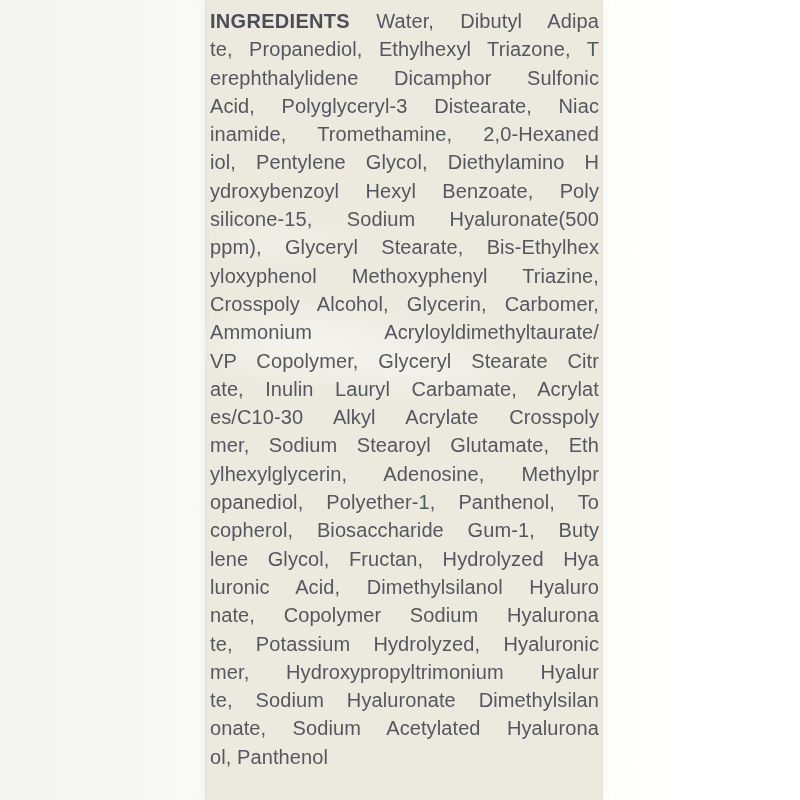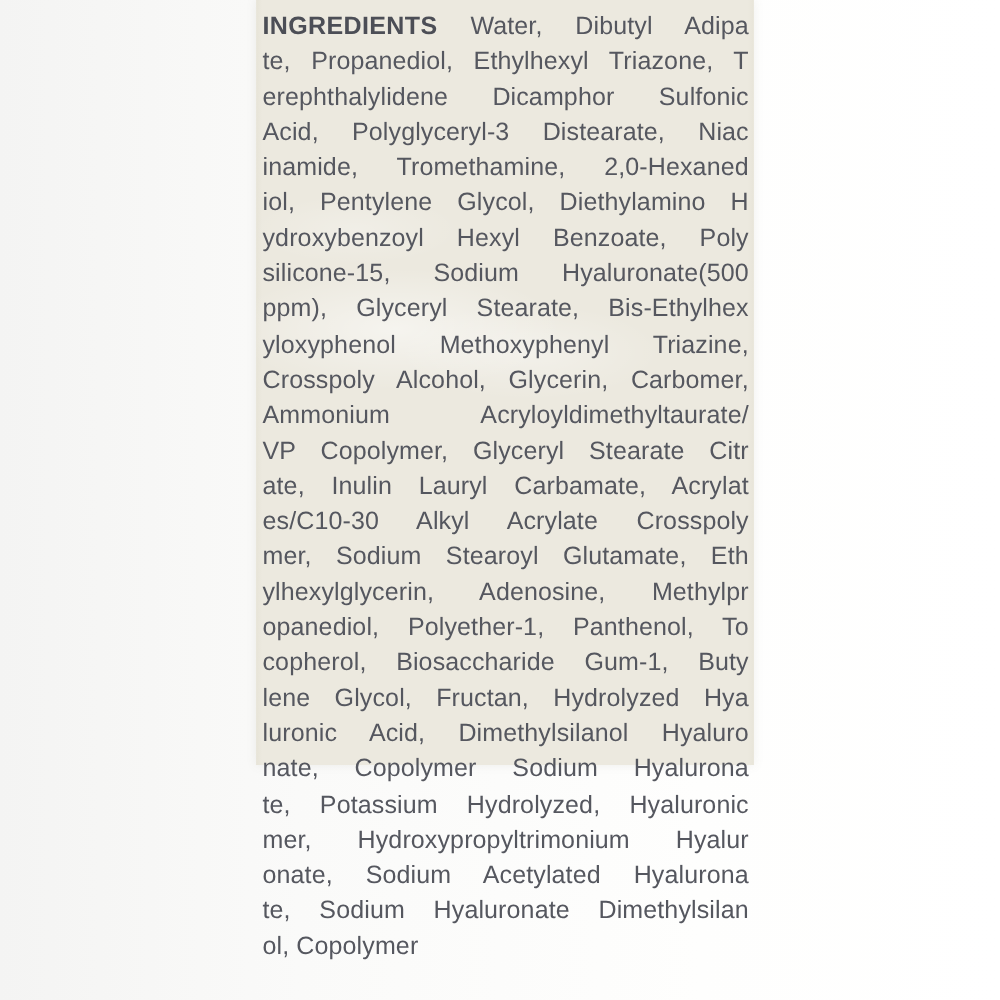--- a/index.html
+++ b/index.html
@@ -18,21 +18,21 @@
     width: 800px;
     height: 800px;
   }
 
   
   .label-strip {
     position: absolute;
     left: 205px;
     top: 0;
     width: 398px;
-    height: 612px;
+    height: 800px;
     background:
       
       radial-gradient(190px 70px at 28% 43%, rgba(255,255,255,0.50), rgba(255,255,255,0) 70%),
       radial-gradient(150px 55px at 55% 46%, rgba(255,255,255,0.35), rgba(255,255,255,0) 70%),
       radial-gradient(120px 40px at 20% 30%, rgba(255,255,255,0.25), rgba(255,255,255,0) 70%),
       
       linear-gradient(90deg, #e7e4d8 0%, #ece9df 1.2%, #ece9df 98.8%, #e8e5d9 100%),
       linear-gradient(180deg, #edeae0 0%, #ebe8dd 55%, #eae6da 100%);
     box-shadow: 0 0 8px rgba(110, 110, 100, 0.10);
   }
@@ -86,18 +86,18 @@
         <div class="line"><span>es/C10-30 Alkyl Acrylate Crosspoly</span></div>
         <div class="line"><span>mer, Sodium Stearoyl Glutamate, Eth</span></div>
         <div class="line"><span>ylhexylglycerin, Adenosine, Methylpr</span></div>
         <div class="line"><span>opanediol, Polyether-1, Panthenol, To</span></div>
         <div class="line"><span>copherol, Biosaccharide Gum-1, Buty</span></div>
         <div class="line"><span>lene Glycol, Fructan, Hydrolyzed Hya</span></div>
         <div class="line"><span>luronic Acid, Dimethylsilanol Hyaluro</span></div>
         <div class="line"><span>nate, Copolymer Sodium Hyalurona</span></div>
         <div class="line"><span>te, Potassium Hydrolyzed, Hyaluronic</span></div>
         <div class="line"><span>mer, Hydroxypropyltrimonium Hyalur</span></div>
+        <div class="line"><span>te, Sodium Hyaluronate Dimethylsilan</span></div>
         <div class="line"><span>onate, Sodium Acetylated Hyalurona</span></div>
-        <div class="line"><span>te, Sodium Hyaluronate Dimethylsilan</span></div>
-        <div class="line last"><span>ol, Copolymer</span></div>
+        <div class="line last"><span>ol, Panthenol</span></div>
       </div>
   </div>
 </div>
 
 </body></html>

